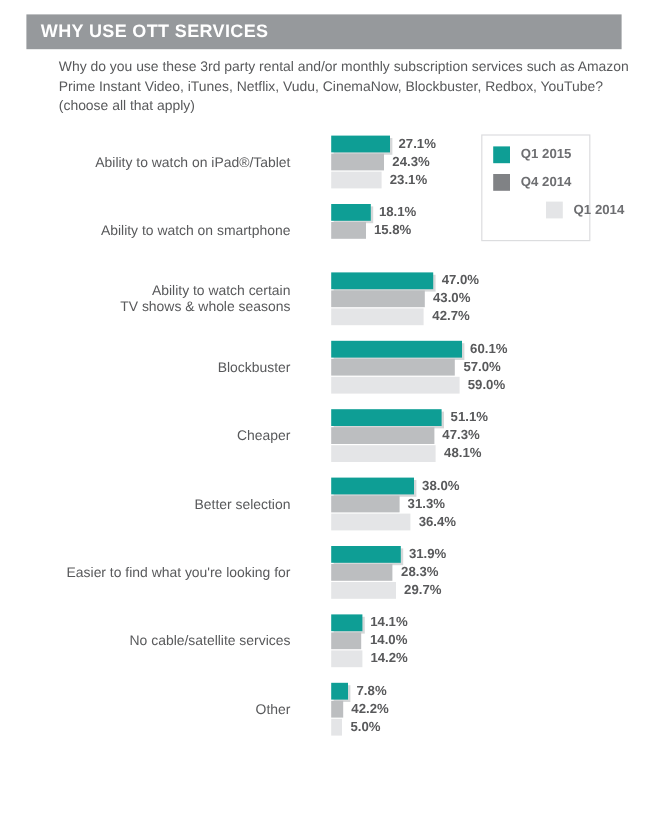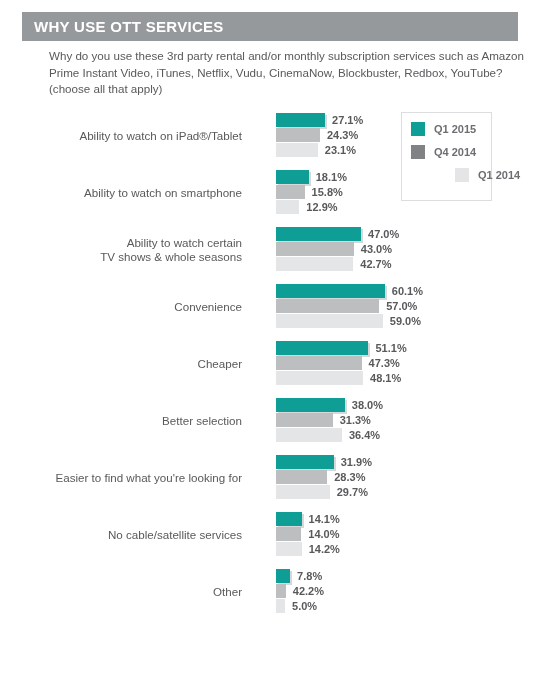--- a/index.html
+++ b/index.html
@@ -182,24 +182,20 @@
         <div class="cat-label">Ability to watch on smartphone</div>
         <div class="bars">
           <div class="bar-row">
             <div class="bar teal" style="width: 32.761px;"></div>
             <span class="bar-value">18.1%</span>
           </div>
           <div class="bar-row">
             <div class="bar mid" style="width: 28.598px;"></div>
             <span class="bar-value">15.8%</span>
           </div>
-          <div class="bar-row">
-            <div class="bar light" style="width: 23.349px;"></div>
-            <span class="bar-value">12.9%</span>
-          </div>
         </div>
       </div>
       <div class="group">
         <div class="cat-label">Ability to watch certain
 TV shows &amp; whole seasons</div>
         <div class="bars">
           <div class="bar-row">
             <div class="bar teal" style="width: 85.07px;"></div>
             <span class="bar-value">47.0%</span>
           </div>
@@ -207,21 +203,21 @@
             <div class="bar mid" style="width: 77.83px;"></div>
             <span class="bar-value">43.0%</span>
           </div>
           <div class="bar-row">
             <div class="bar light" style="width: 77.287px;"></div>
             <span class="bar-value">42.7%</span>
           </div>
         </div>
       </div>
       <div class="group">
-        <div class="cat-label">Convenience</div>
+        <div class="cat-label">Blockbuster</div>
         <div class="bars">
           <div class="bar-row">
             <div class="bar teal" style="width: 108.781px;"></div>
             <span class="bar-value">60.1%</span>
           </div>
           <div class="bar-row">
             <div class="bar mid" style="width: 103.17px;"></div>
             <span class="bar-value">57.0%</span>
           </div>
           <div class="bar-row">

